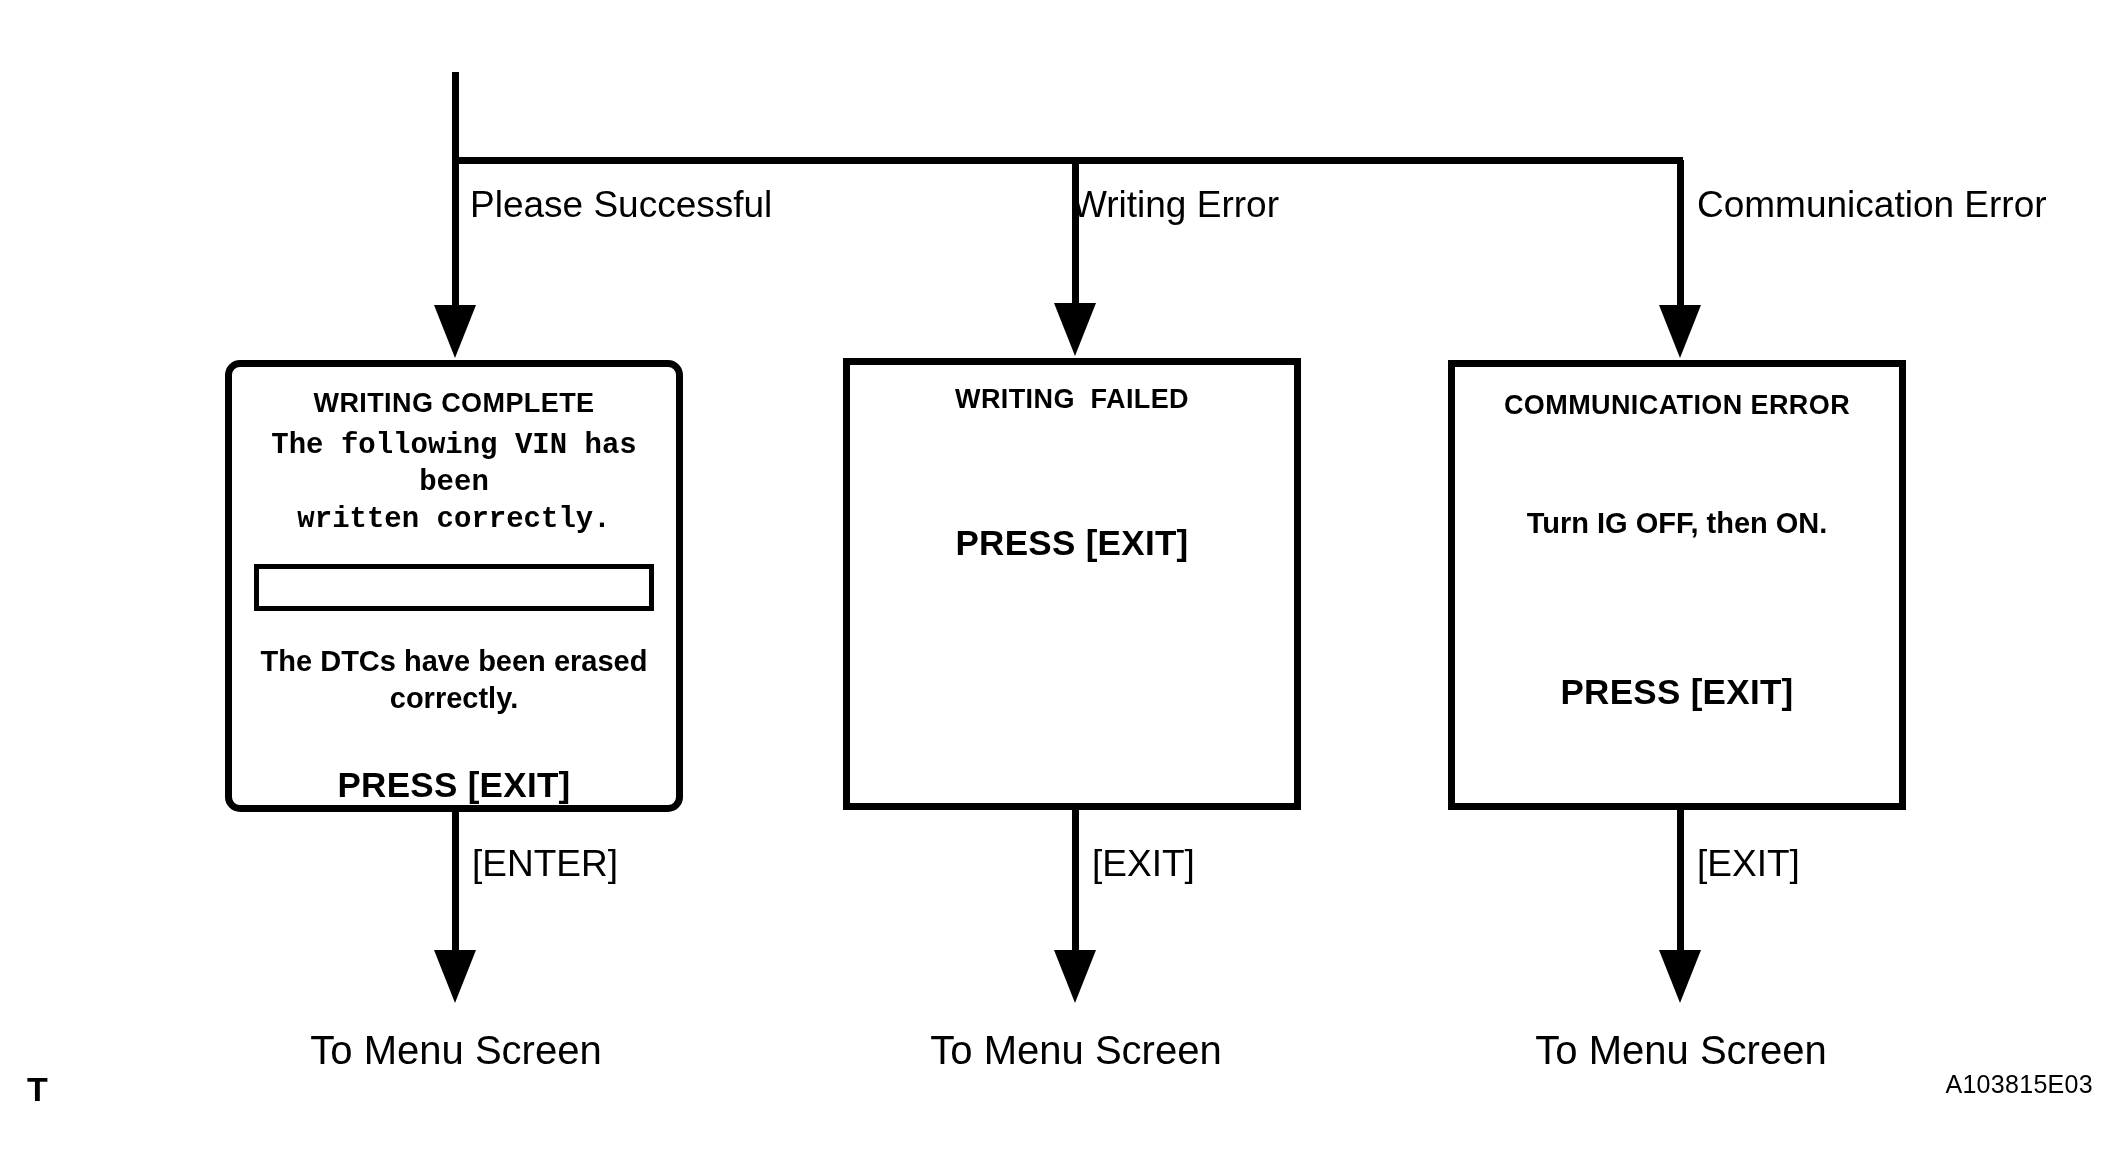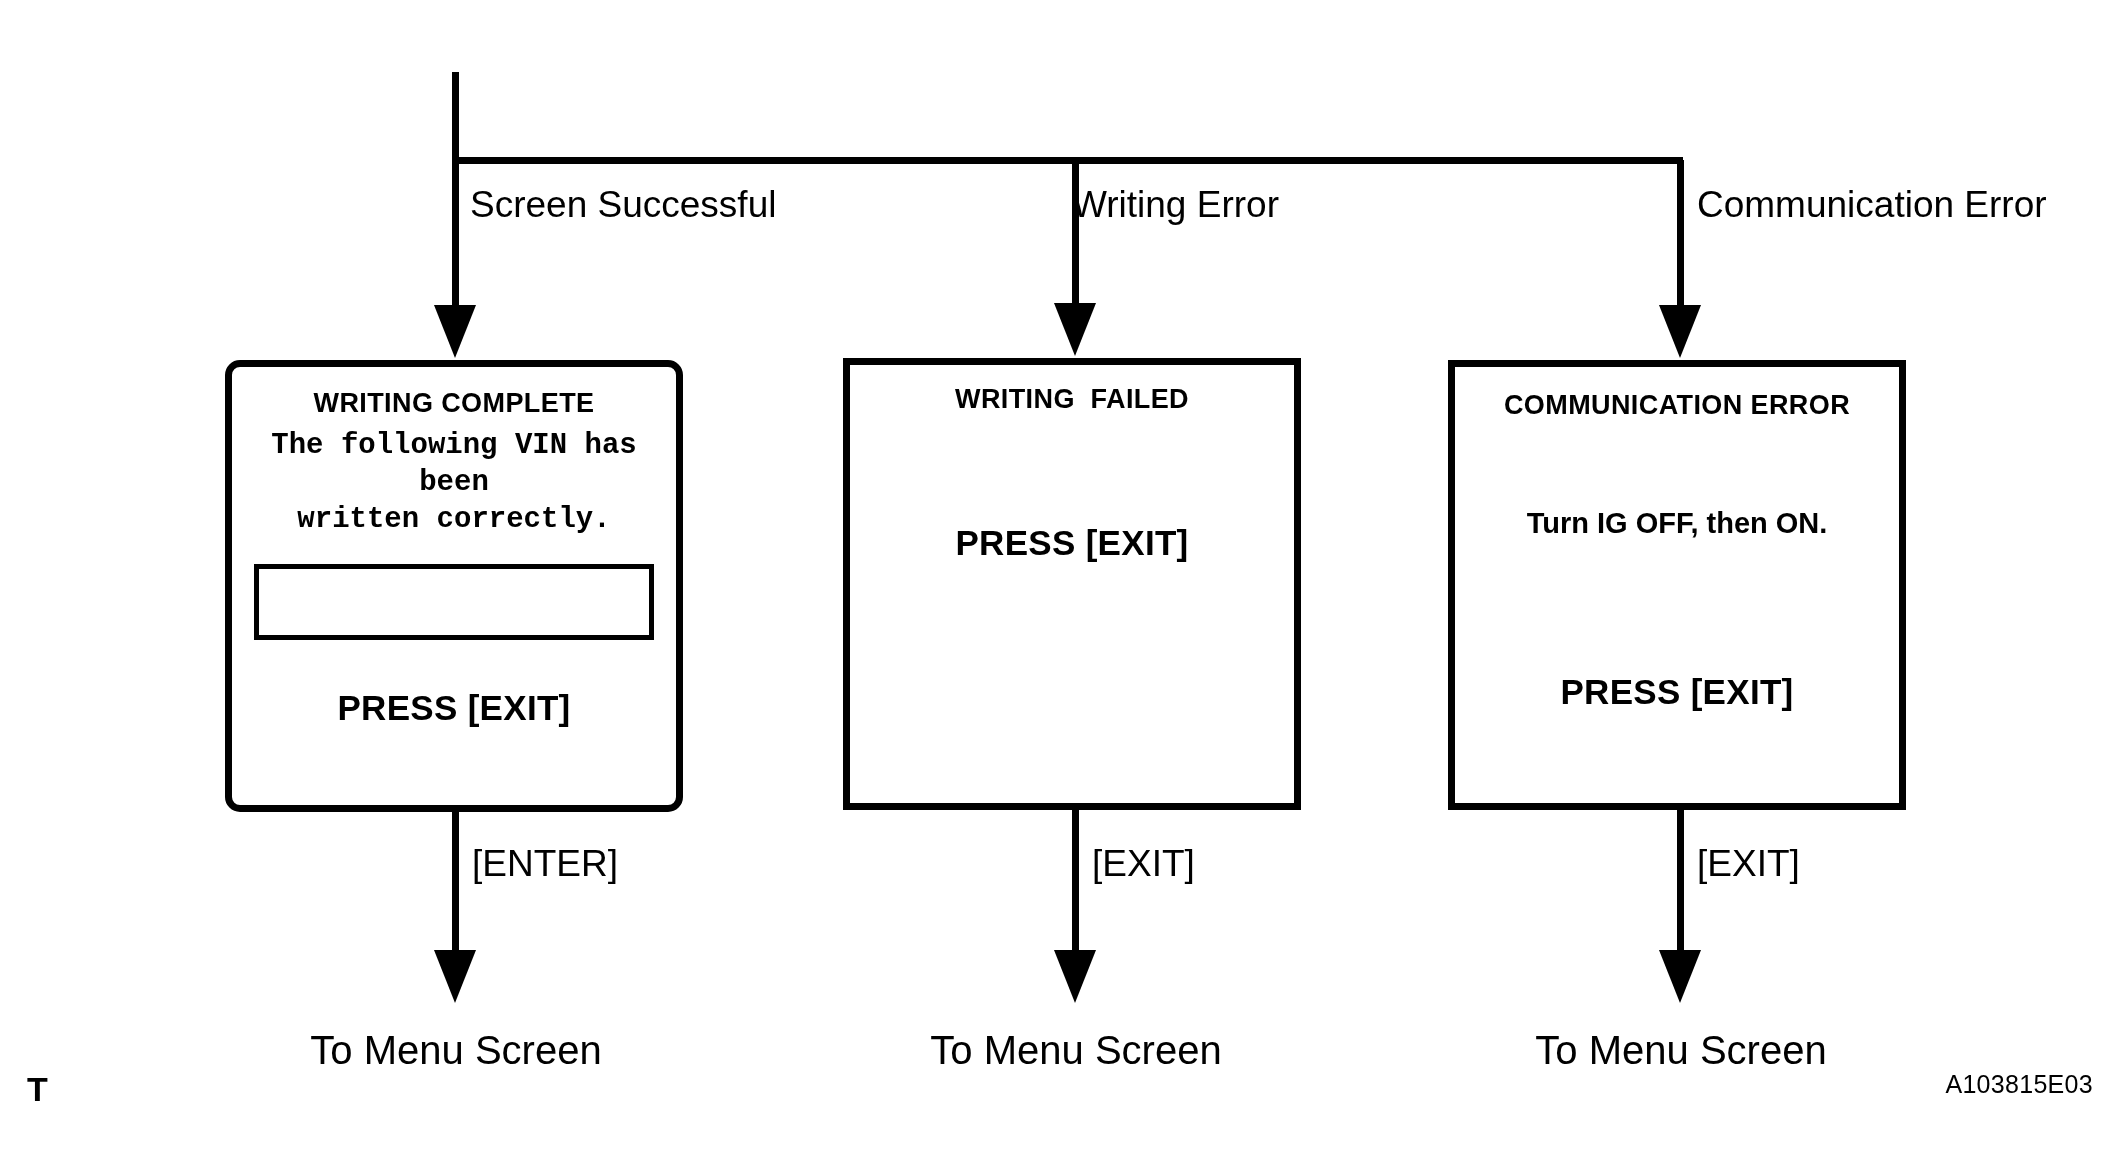--- a/index.html
+++ b/index.html
@@ -155,29 +155,31 @@
     <g fill="#000000" stroke="none">
       <polygon points="434,305 476,305 455,358"></polygon>
       <polygon points="1054,303 1096,303 1075,356"></polygon>
       <polygon points="1659,305 1701,305 1680,358"></polygon>
       <polygon points="434,950 476,950 455,1003"></polygon>
       <polygon points="1054,950 1096,950 1075,1003"></polygon>
       <polygon points="1659,950 1701,950 1680,1003"></polygon>
     </g>
   </svg>
 
-  <div class="branch-label" style="left:470px; top:186px;">Screen Successful</div>
+  <div class="branch-label" style="left:470px; top:186px;">Please Successful</div>
   <div class="branch-label" style="left:1072px; top:186px;">Writing Error</div>
   <div class="branch-label" style="left:1697px; top:186px;">Communication Error</div>
 
   <div class="screen-box" id="box-writing-complete" style="left:225px; top:360px; width:458px; height:452px;border-radius:15px;">
     <div class="screen-title">WRITING COMPLETE</div>
     <div class="screen-body line-vin">The following VIN has been
 written correctly.</div>
     <div class="vin-field"></div>
+    <div class="screen-body line-dtc">The DTCs have been erased
+correctly.</div>
     <div class="screen-footer">PRESS [EXIT]</div>
   </div>
 
   <div class="screen-box" id="box-writing-failed" style="left:843px; top:358px; width:458px; height:452px;">
     <div class="screen-title">WRITING  FAILED</div>
     <div class="screen-footer">PRESS [EXIT]</div>
   </div>
 
   <div class="screen-box" id="box-communication-error" style="left:1448px; top:360px; width:458px; height:450px;">
     <div class="screen-title">COMMUNICATION ERROR</div>

